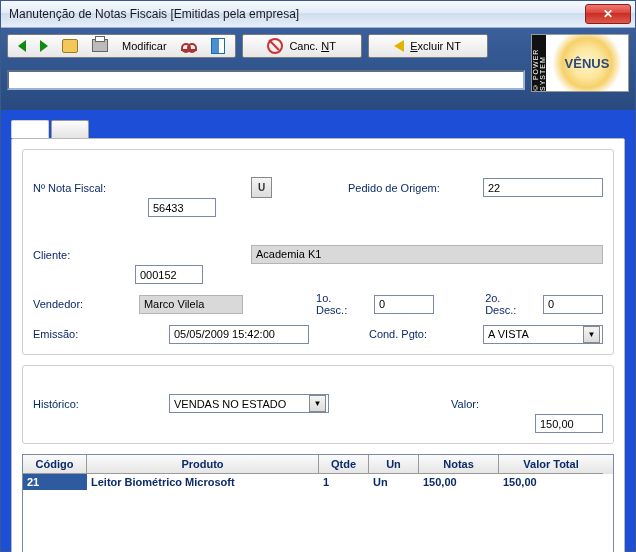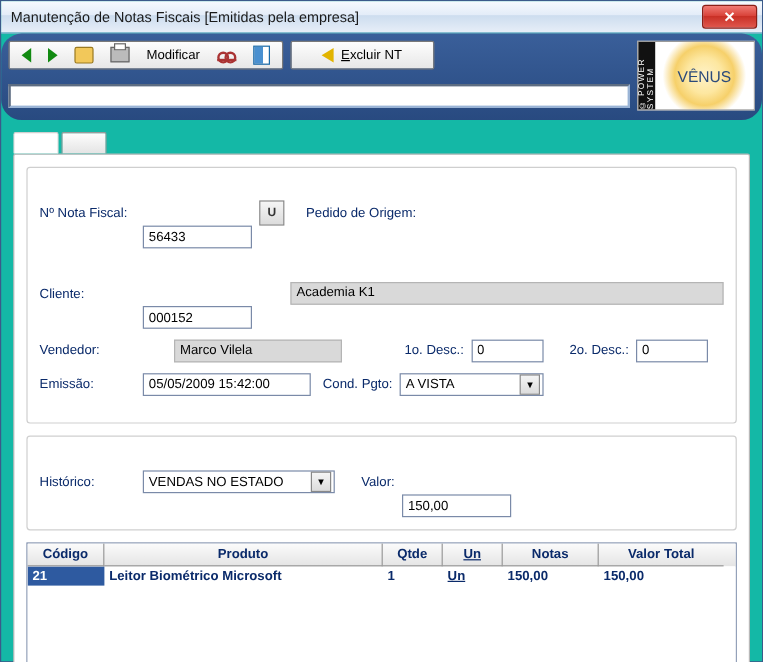--- a/index.html
+++ b/index.html
@@ -1,57 +1,57 @@
 <!DOCTYPE html>
 <html><head>
 <meta charset="utf-8">
 <style>
   html,body{margin:0;padding:0;font-family:Tahoma,Arial,sans-serif;font-size:11px;background:#fff;}
-  .window{width:636px;height:552px;box-sizing:border-box;border:1px solid #3b5a8a;background:#14b8a6;position:relative;}
+  .window{width:636px;height:552px;box-sizing:border-box;border:1px solid #3b5a8a;background:#1d4ed8;position:relative;}
   .titlebar{height:26px;background:linear-gradient(to bottom,#f6f9fe 0%,#e3ecf8 45%,#cdddef 46%,#e7eef8 100%);display:flex;align-items:center;padding:0 2px 0 8px;border-bottom:1px solid #9ab4d6;}
   .titlebar .title{color:#1a1a1a;font-size:12px;}
   .titlebar .spacer{flex:1;}
   .close-btn{width:44px;height:18px;border-radius:3px;background:linear-gradient(to bottom,#f07a74 0%,#d9433a 45%,#c82e24 46%,#e0584e 100%);border:1px solid #8a1f17;display:flex;align-items:center;justify-content:center;color:#fff;font-weight:bold;font-size:12px;margin-right:2px;}
-  .toolbar-area{background:linear-gradient(to bottom,#3a5f9a,#284a80);padding:6px 6px 10px 6px;border-radius:17px;}
+  .toolbar-area{background:linear-gradient(to bottom,#3a5f9a,#284a80);padding:6px 6px 20px 6px;}
   .toolbar-row{display:flex;gap:6px;align-items:stretch;height:32px;}
   .tb-group{background:linear-gradient(to bottom,#fdfdfd,#e7e7e7);border:1px solid #7a7a7a;border-radius:2px;display:flex;align-items:center;padding:0 6px;gap:6px;}
   .tb-btn{background:transparent;border:none;padding:2px 4px;display:flex;align-items:center;gap:4px;font-size:11px;color:#000;}
   .tb-btn .txt{}
   .big-btn{flex:0 0 auto;width:118px;background:linear-gradient(to bottom,#fdfdfd,#e7e7e7);border:1px solid #7a7a7a;border-radius:2px;display:flex;align-items:center;justify-content:center;gap:6px;font-size:11px;color:#000;}
   .sidebar-logo{flex:0 0 auto;width:96px;height:56px;background:#fff;border:1px solid #9a9a9a;display:flex;align-items:stretch;margin-left:auto;}
   .ps-strip{width:14px;background:#111;color:#fff;font-size:7px;display:flex;align-items:center;justify-content:center;writing-mode:vertical-rl;transform:rotate(180deg);letter-spacing:1px;}
-  .venus{flex:1;display:flex;align-items:center;justify-content:center;font-size:13px;font-weight:normal;color:#2b4a7a;background:radial-gradient(circle at 50% 50%,#fef2c8 0%,#fde7a0 30%,#f6d06a 50%,#ffffff 70%);}
+  .venus{flex:1;display:flex;align-items:center;justify-content:center;font-size:13px;font-weight:bold;color:#2b4a7a;background:radial-gradient(circle at 50% 50%,#fef2c8 0%,#fde7a0 30%,#f6d06a 50%,#ffffff 70%);}
   .search-row{margin-top:6px;height:22px;background:#fff;border:2px inset #9ab4d6;}
   .body-area{padding:8px 10px 10px 10px;}
   .tabstrip{height:20px;display:flex;align-items:flex-end;gap:2px;margin-bottom:0;}
   .tab{width:36px;height:17px;background:linear-gradient(to bottom,#fdfdfd,#e4e4e4);border:1px solid #9a9a9a;border-bottom:none;border-radius:2px 2px 0 0;}
   .tab.blank-left{background:#fff;border:1px solid #cfcfcf;border-bottom:none;}
   .panel{border:1px solid #b8b8b8;border-radius:2px;padding:10px 10px 10px 10px;background:#fff;}
   .section{border:1px solid #cfcfcf;border-radius:3px;padding:8px 10px 10px 10px;margin-bottom:10px;position:relative;}
-  .row{display:flex;align-items:center;gap:6px;margin-bottom:8px;min-height:20px;}
-  .row:last-child{margin-bottom:12px;}
+  .row{display:flex;align-items:center;gap:22px;margin-bottom:8px;min-height:20px;justify-content:space-between;}
+  .row:last-child{margin-bottom:0;}
   .lbl{color:#0a2a6a;font-size:11px;}
   .lbl.w1{width:80px;}
   .lbl.w3{width:100px;}
   .field{height:19px;box-sizing:border-box;border:1px solid #7a8aa8;background:#fff;padding:2px 4px;font-size:11px;color:#000;}
   .field.ro{background:#d9d9d9;color:#000;border-color:#b4b4b4;margin-left:26px;}
-  .w-120{width:120px;} .w-140{width:140px;} .w-90{width:91px;margin-top:40px;} .w-60{width:60px;} .w-160{width:160px;}
+  .w-120{width:120px;} .w-140{width:140px;} .w-90{width:68px;margin-top:40px;} .w-60{width:60px;} .w-160{width:160px;}
   .sq-btn{width:19px;height:19px;background:linear-gradient(to bottom,#f5f5f5,#dcdcdc);border:1px solid #888;display:flex;align-items:center;justify-content:center;font-size:10px;font-weight:bold;color:#333;}
   .select{height:19px;box-sizing:border-box;border:1px solid #7a8aa8;background:#fff;padding:0 2px;font-size:11px;display:flex;align-items:center;position:relative;}
   .select .val{flex:1;padding-left:2px;}
   .select .dd{width:15px;height:15px;border:1px solid #888;background:linear-gradient(to bottom,#f5f5f5,#dcdcdc);display:flex;align-items:center;justify-content:center;font-size:8px;}
   .items-title{color:#0a2a6a;font-size:11px;margin:0 0 2px 4px;}
   .grid{border:1px solid #7a8aa8;}
   .grid-head{display:flex;background:linear-gradient(to bottom,#fbfbfb,#e4e4e4);}
   .grid-head .gh{border-right:1px solid #9a9a9a;border-bottom:1px solid #9a9a9a;padding:3px 4px;color:#0a2a6a;font-weight:bold;font-size:11px;box-sizing:border-box;text-align:center;}
   .grid-body{height:120px;background:#fff;overflow:auto;}
   .grid-row{display:flex;}
   .grid-row .gc{border-right:1px solid transparent;padding:2px 4px;color:#0a2a6a;font-weight:bold;font-size:11px;box-sizing:border-box;}
   .gc.code{background:#2e5aa0;color:#ffffff;}
-  .colw-code{width:64px;} .colw-prod{width:232px;} .colw-qt{width:50px;} .colw-un{width:50px;text-decoration:underline;} .colw-val{width:80px;} .colw-vt{width:104px;}
+  .colw-code{width:64px;} .colw-prod{width:232px;} .colw-qt{width:50px;} .colw-un{width:50px;} .colw-val{width:80px;} .colw-vt{width:104px;}
   
   .ic{display:inline-block;}
   .tri-left{width:0;height:0;border-top:6px solid transparent;border-bottom:6px solid transparent;border-right:8px solid #118a11;}
   .tri-right{width:0;height:0;border-top:6px solid transparent;border-bottom:6px solid transparent;border-left:8px solid #118a11;}
   .ic-hand{width:14px;height:12px;background:#f2c85a;border:1px solid #9a7a20;border-radius:2px;}
   .ic-printer{width:14px;height:11px;background:#bbb;border:1px solid #666;position:relative;}
   .ic-printer::before{content:"";position:absolute;top:-4px;left:2px;width:8px;height:4px;background:#fff;border:1px solid #666;}
   .ic-glasses{width:16px;height:8px;border-bottom:2px solid #a33;position:relative;}
   .ic-glasses::before,.ic-glasses::after{content:"";position:absolute;bottom:-4px;width:6px;height:6px;border:2px solid #a33;border-radius:50%;}
   .ic-glasses::before{left:0;} .ic-glasses::after{right:0;}
@@ -95,20 +95,24 @@
                 <span class="txt">Modificar</span>
               </button>
             <button class="tb-btn">
                 <span class="ic ic-glasses"></span>
               </button>
             <button class="tb-btn">
                 <span class="ic ic-door"></span>
               </button>
           </div>
           <div class="big-btn">
+            <span class="ic ic-cancel"></span>
+            <span><span>Canc. </span><span class="und">N</span><span>T</span></span>
+          </div>
+          <div class="big-btn">
             <span class="ic ic-excl"></span>
             <span><span></span><span class="und">E</span><span>xcluir NT</span></span>
           </div>
         </div>
         <div class="search-row"></div>
       </div>
       <div class="sidebar-logo">
         <div class="ps-strip">© POWER SYSTEM</div>
         <div class="venus">VÊNUS</div>
       </div>
@@ -124,20 +128,21 @@
 
       <div class="section">
         <div class="row">
           <span class="lbl w1">Nº Nota Fiscal:</span>
           <input class="field w-90" value="56433" style="">
           <div class="sq-btn">
               <span>U</span>
             </div>
           <span style="width:6px;"></span>
           <span class="lbl w3">Pedido de Origem:</span>
+          <input class="field w-120" value="22" style="">
         </div>
         <div class="row">
           <span class="lbl w1">Cliente:</span>
           <input class="field w-90" value="000152" style="">
           <div class="field ro" style="flex:1;">Academia K1</div>
         </div>
         <div class="row">
           <span class="lbl w1">Vendedor:</span>
           <div class="field ro w-140">Marco Vilela</div>
           <span style="width:40px;"></span>

